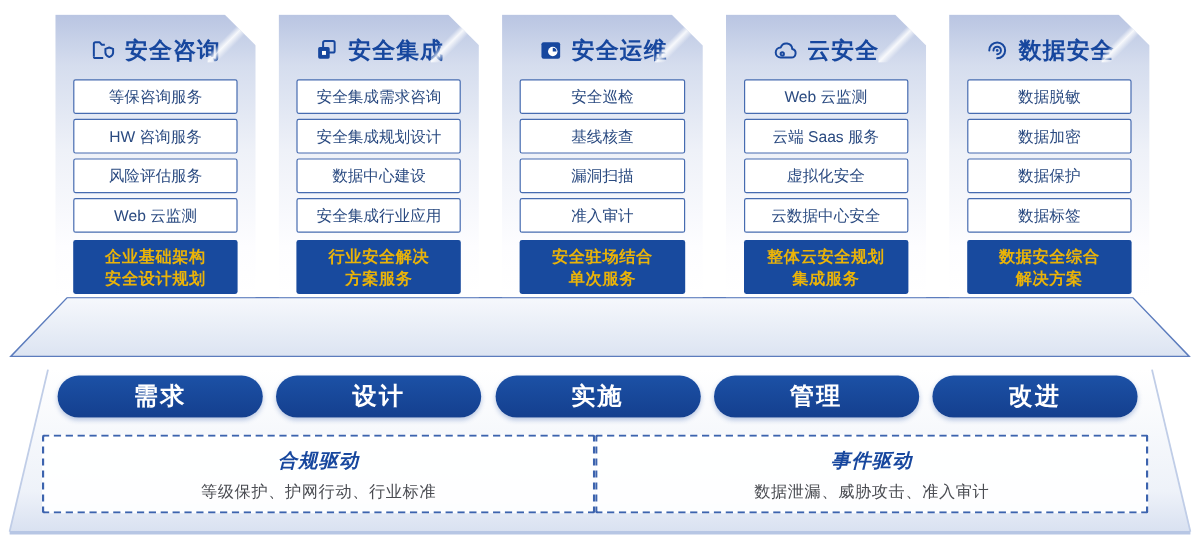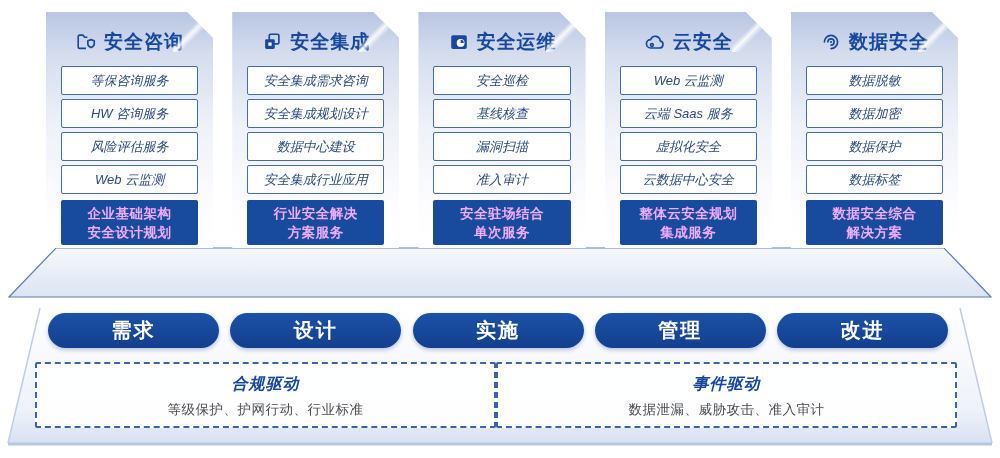--- a/index.html
+++ b/index.html
@@ -63,32 +63,31 @@
     height: 29px;
     line-height: 27px;
     background: #ffffff;
     border: 1px solid #466bb0;
     border-radius: 2px;
     text-align: center;
     font-size: 13px;
     color: #2a4a80;
     white-space: nowrap;
     overflow: hidden;
-    font-style: italic;
   }
   .highlight {
     margin-top: 6px;
     height: 45px;
     background: #184a9e;
     border-radius: 2px;
     display: flex;
     flex-direction: column;
     align-items: center;
     justify-content: center;
-    color: #f0abfc;
+    color: #eab308;
     font-size: 13.5px;
     font-weight: bold;
     line-height: 19px;
     letter-spacing: 0.5px;
     white-space: nowrap;
   }
 
   
   .banner-title {
     position: absolute;

